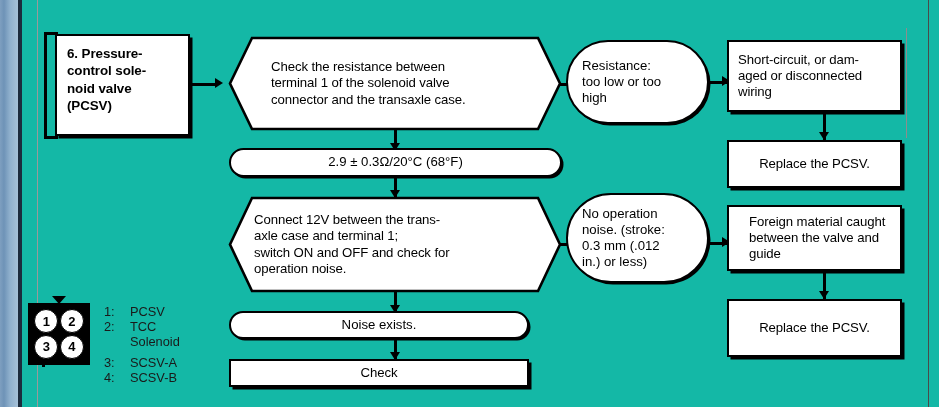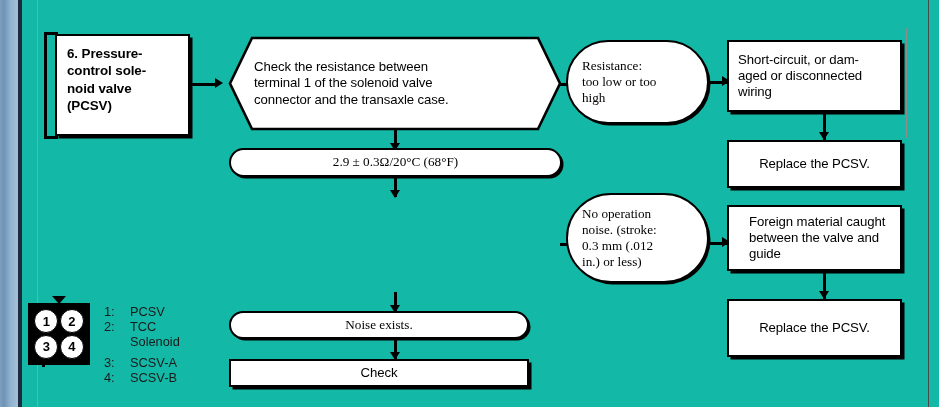--- a/index.html
+++ b/index.html
@@ -87,21 +87,20 @@
     background: #fff;
     border: 2.5px solid #000;
     border-radius: 999px;
     display: flex;
     align-items: center;
     justify-content: center;
     text-align: center;
     font-size: 13.2px;
     line-height: 1.22;
     box-shadow: 2px 2px 0 -0.5px #000;
-    font-family: Liberation Serif, serif;
   }
   .pill.left-align {
     justify-content: flex-start;
     text-align: left;
   }
   .pill.left-align .txt { padding-left: 14px; }
 
   
   .hexwrap { position: absolute; }
   .hexwrap svg { position: absolute; left: 0; top: 0; overflow: visible; }
@@ -219,21 +218,21 @@
   </div>
 
   <div class="hline" style="left:191px; top:83px; width:26px;"></div>
   <div class="arrow-right" style="left:215px; top:78px;"></div>
 
   <div class="hexwrap" style="left:228px; top:36px; width:334px; height:95px;">
     <svg width="334" height="95" viewBox="0 0 334 95">
       <polygon points="24,2 310,2 332,47.5 310,93 24,93 2,47.5" fill="#ffffff" stroke="#000000" stroke-width="2.6"></polygon>
       <polygon points="24,2 310,2 332,47.5 310,93 24,93 2,47.5" fill="none" stroke="#000000" stroke-width="2.6" transform="translate(2.5,2.5)" opacity="0.92" clip-path="none" style="display:none"></polygon>
     </svg>
-    <div class="hextext" style="white-space: pre-line;">Check the resistance between
+    <div class="hextext" style="white-space: pre-line; margin-left: 17px;">Check the resistance between
 terminal 1 of the solenoid valve
 connector and the transaxle case.</div>
   </div>
 
   <div class="hline" style="left:560px; top:83px; width:14px;"></div>
   <div class="arrow-right" style="left:567px; top:78px;"></div>
 
   <div class="pill left-align" style="left:566px; top:40px; width:143px; height:84px;">
     <div class="txt" style="white-space: pre-line;">Resistance:
 too low or too
@@ -259,20 +258,29 @@
   <div class="vline" style="left:394px; top:130px; height:20px;"></div>
   <div class="arrow-down" style="left:390px; top:143px;"></div>
 
   <div class="pill" style="left:229px; top:148px; width:333px; height:29px;">
     <div class="txt">2.9 ± 0.3Ω/20°C (68°F)</div>
   </div>
 
   <div class="vline" style="left:394px; top:177px; height:20px;"></div>
   <div class="arrow-down" style="left:390px; top:190px;"></div>
 
+  <div class="hexwrap" style="left:228px; top:196px; width:334px; height:97px;">
+    <svg width="334" height="97" viewBox="0 0 334 97">
+      <polygon points="24,2 310,2 332,48.5 310,95 24,95 2,48.5" fill="#ffffff" stroke="#000000" stroke-width="2.6"></polygon>
+    </svg>
+    <div class="hextext" style="white-space: pre-line;">Connect 12V between the trans-
+axle case and terminal 1;
+switch ON and OFF and check for
+operation noise.</div>
+  </div>
 
   <div class="hline" style="left:560px; top:243px; width:14px;"></div>
   <div class="arrow-right" style="left:567px; top:238px;"></div>
 
   <div class="pill left-align" style="left:566px; top:193px; width:143px; height:90px;">
     <div class="txt" style="white-space: pre-line;">No operation
 noise. (stroke:
 0.3 mm (.012
 in.) or less)</div>
   </div>

